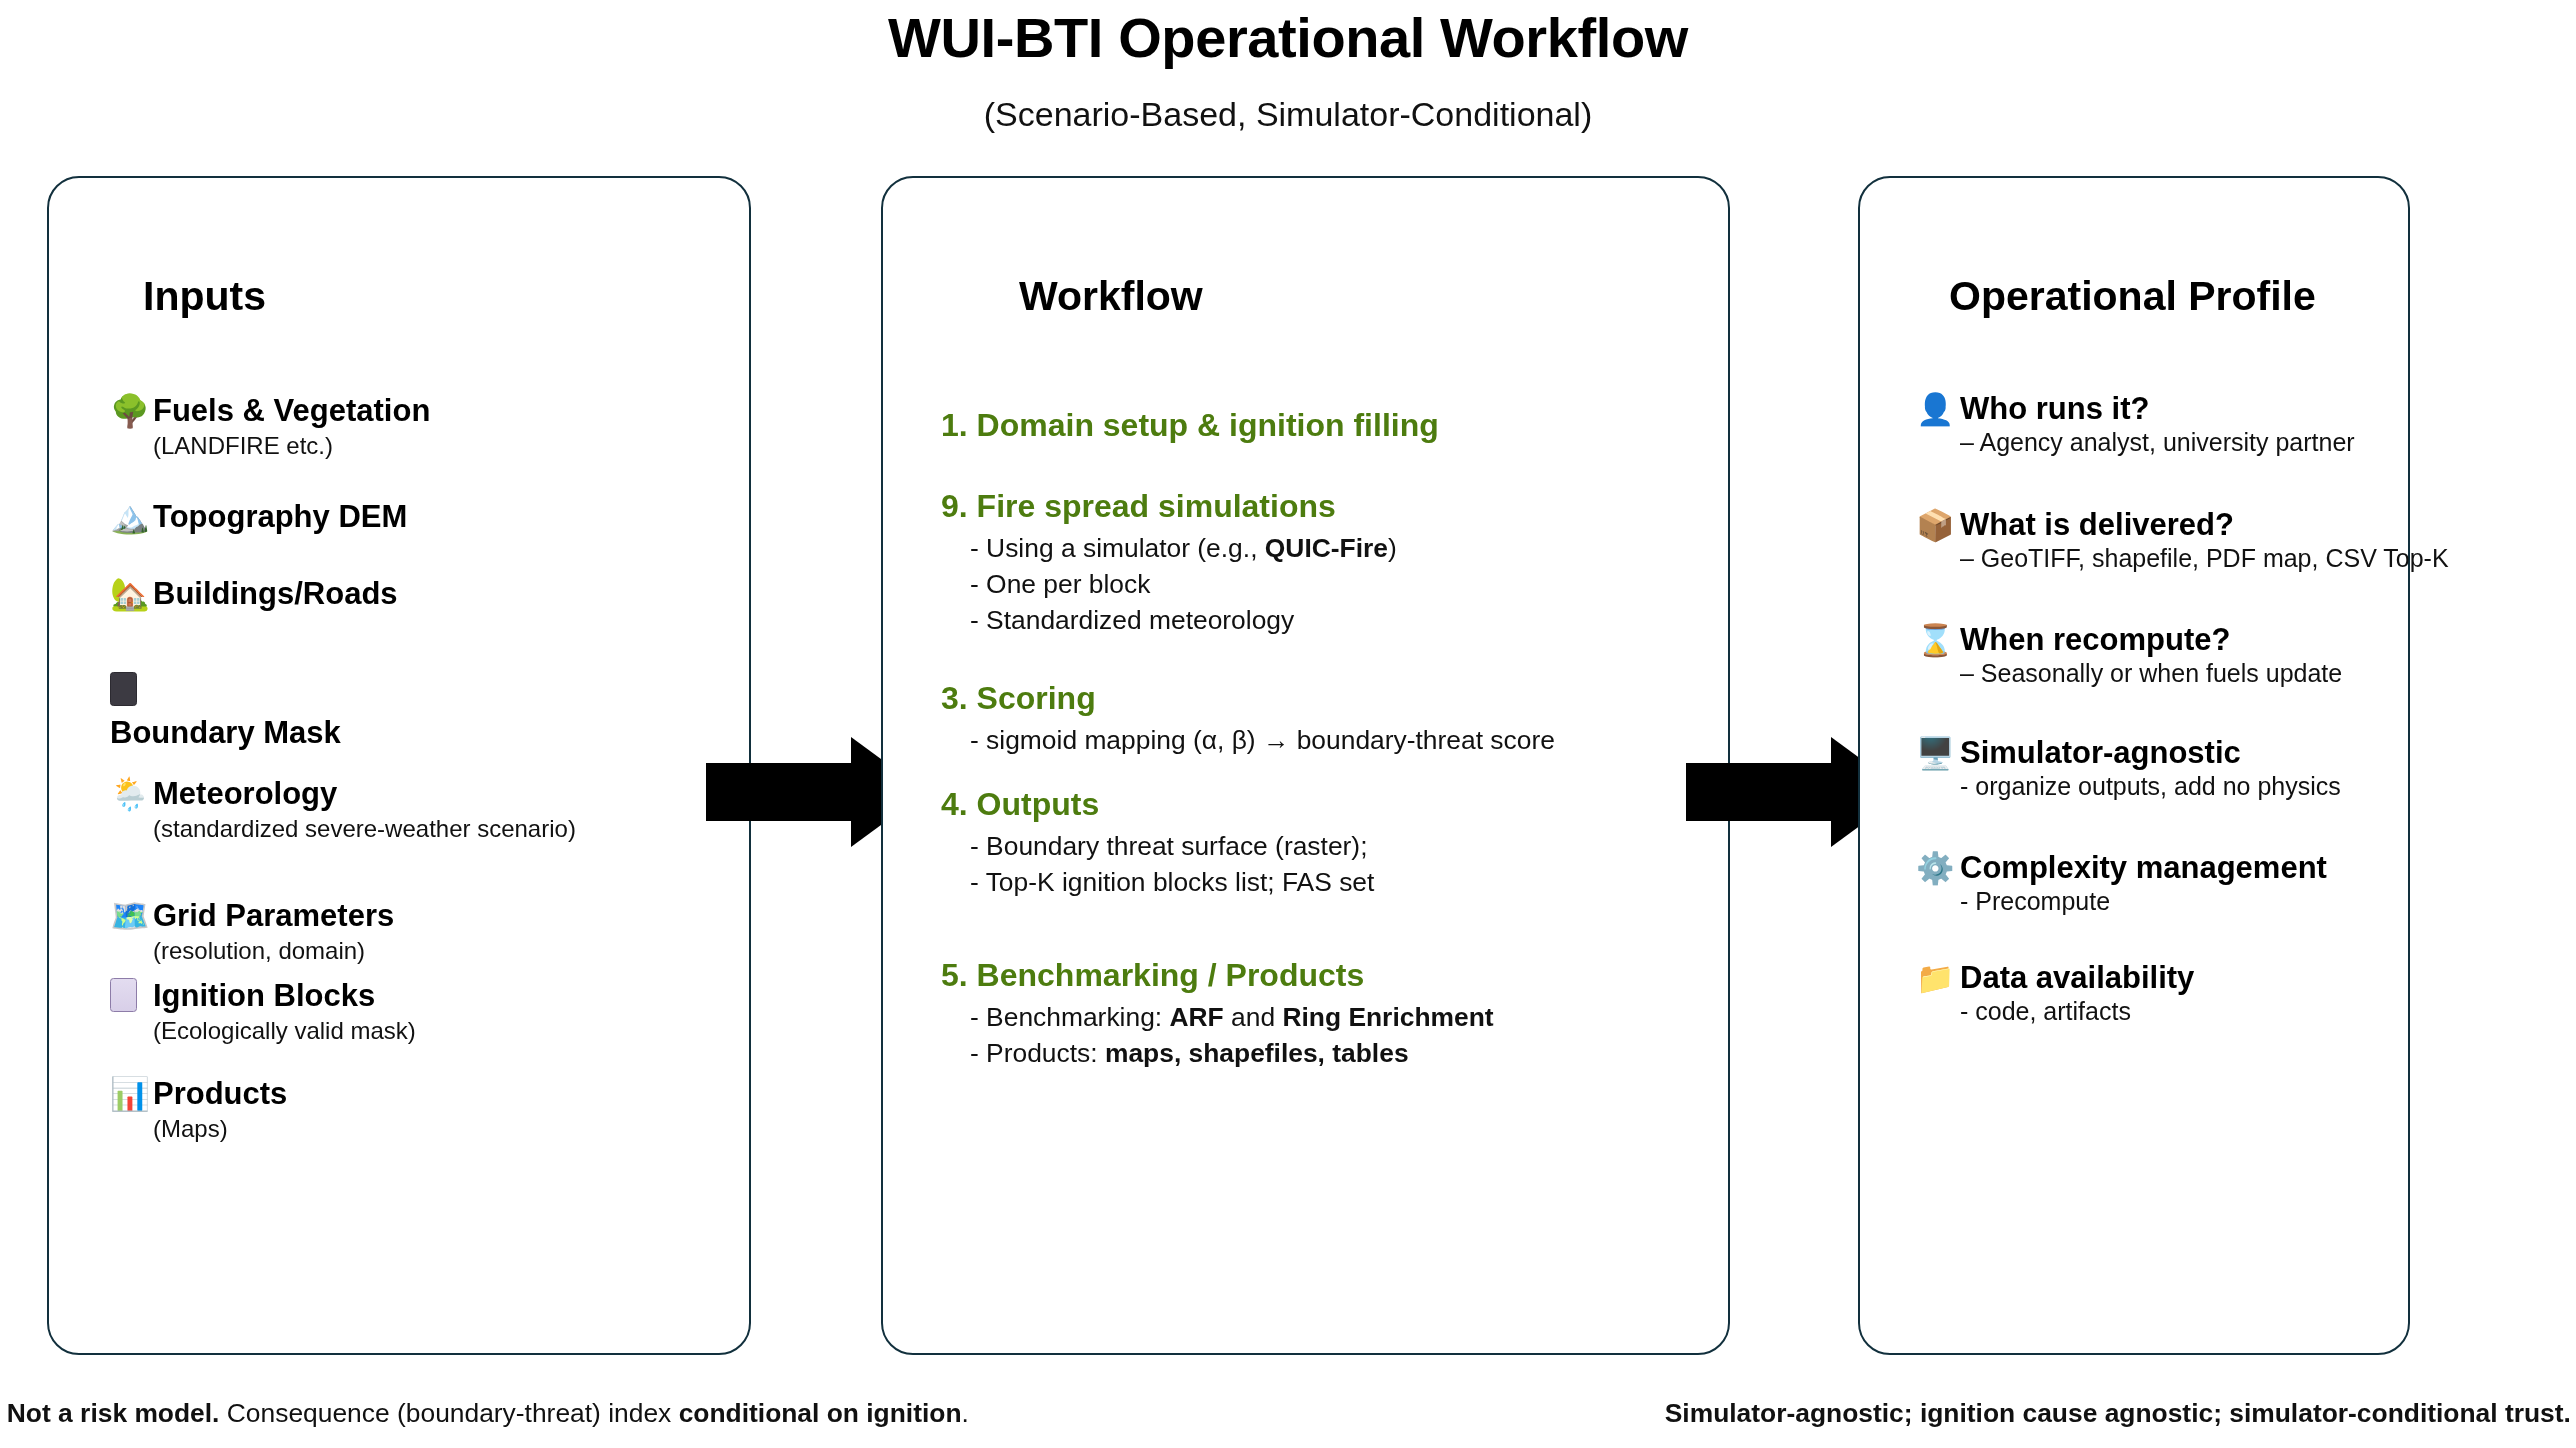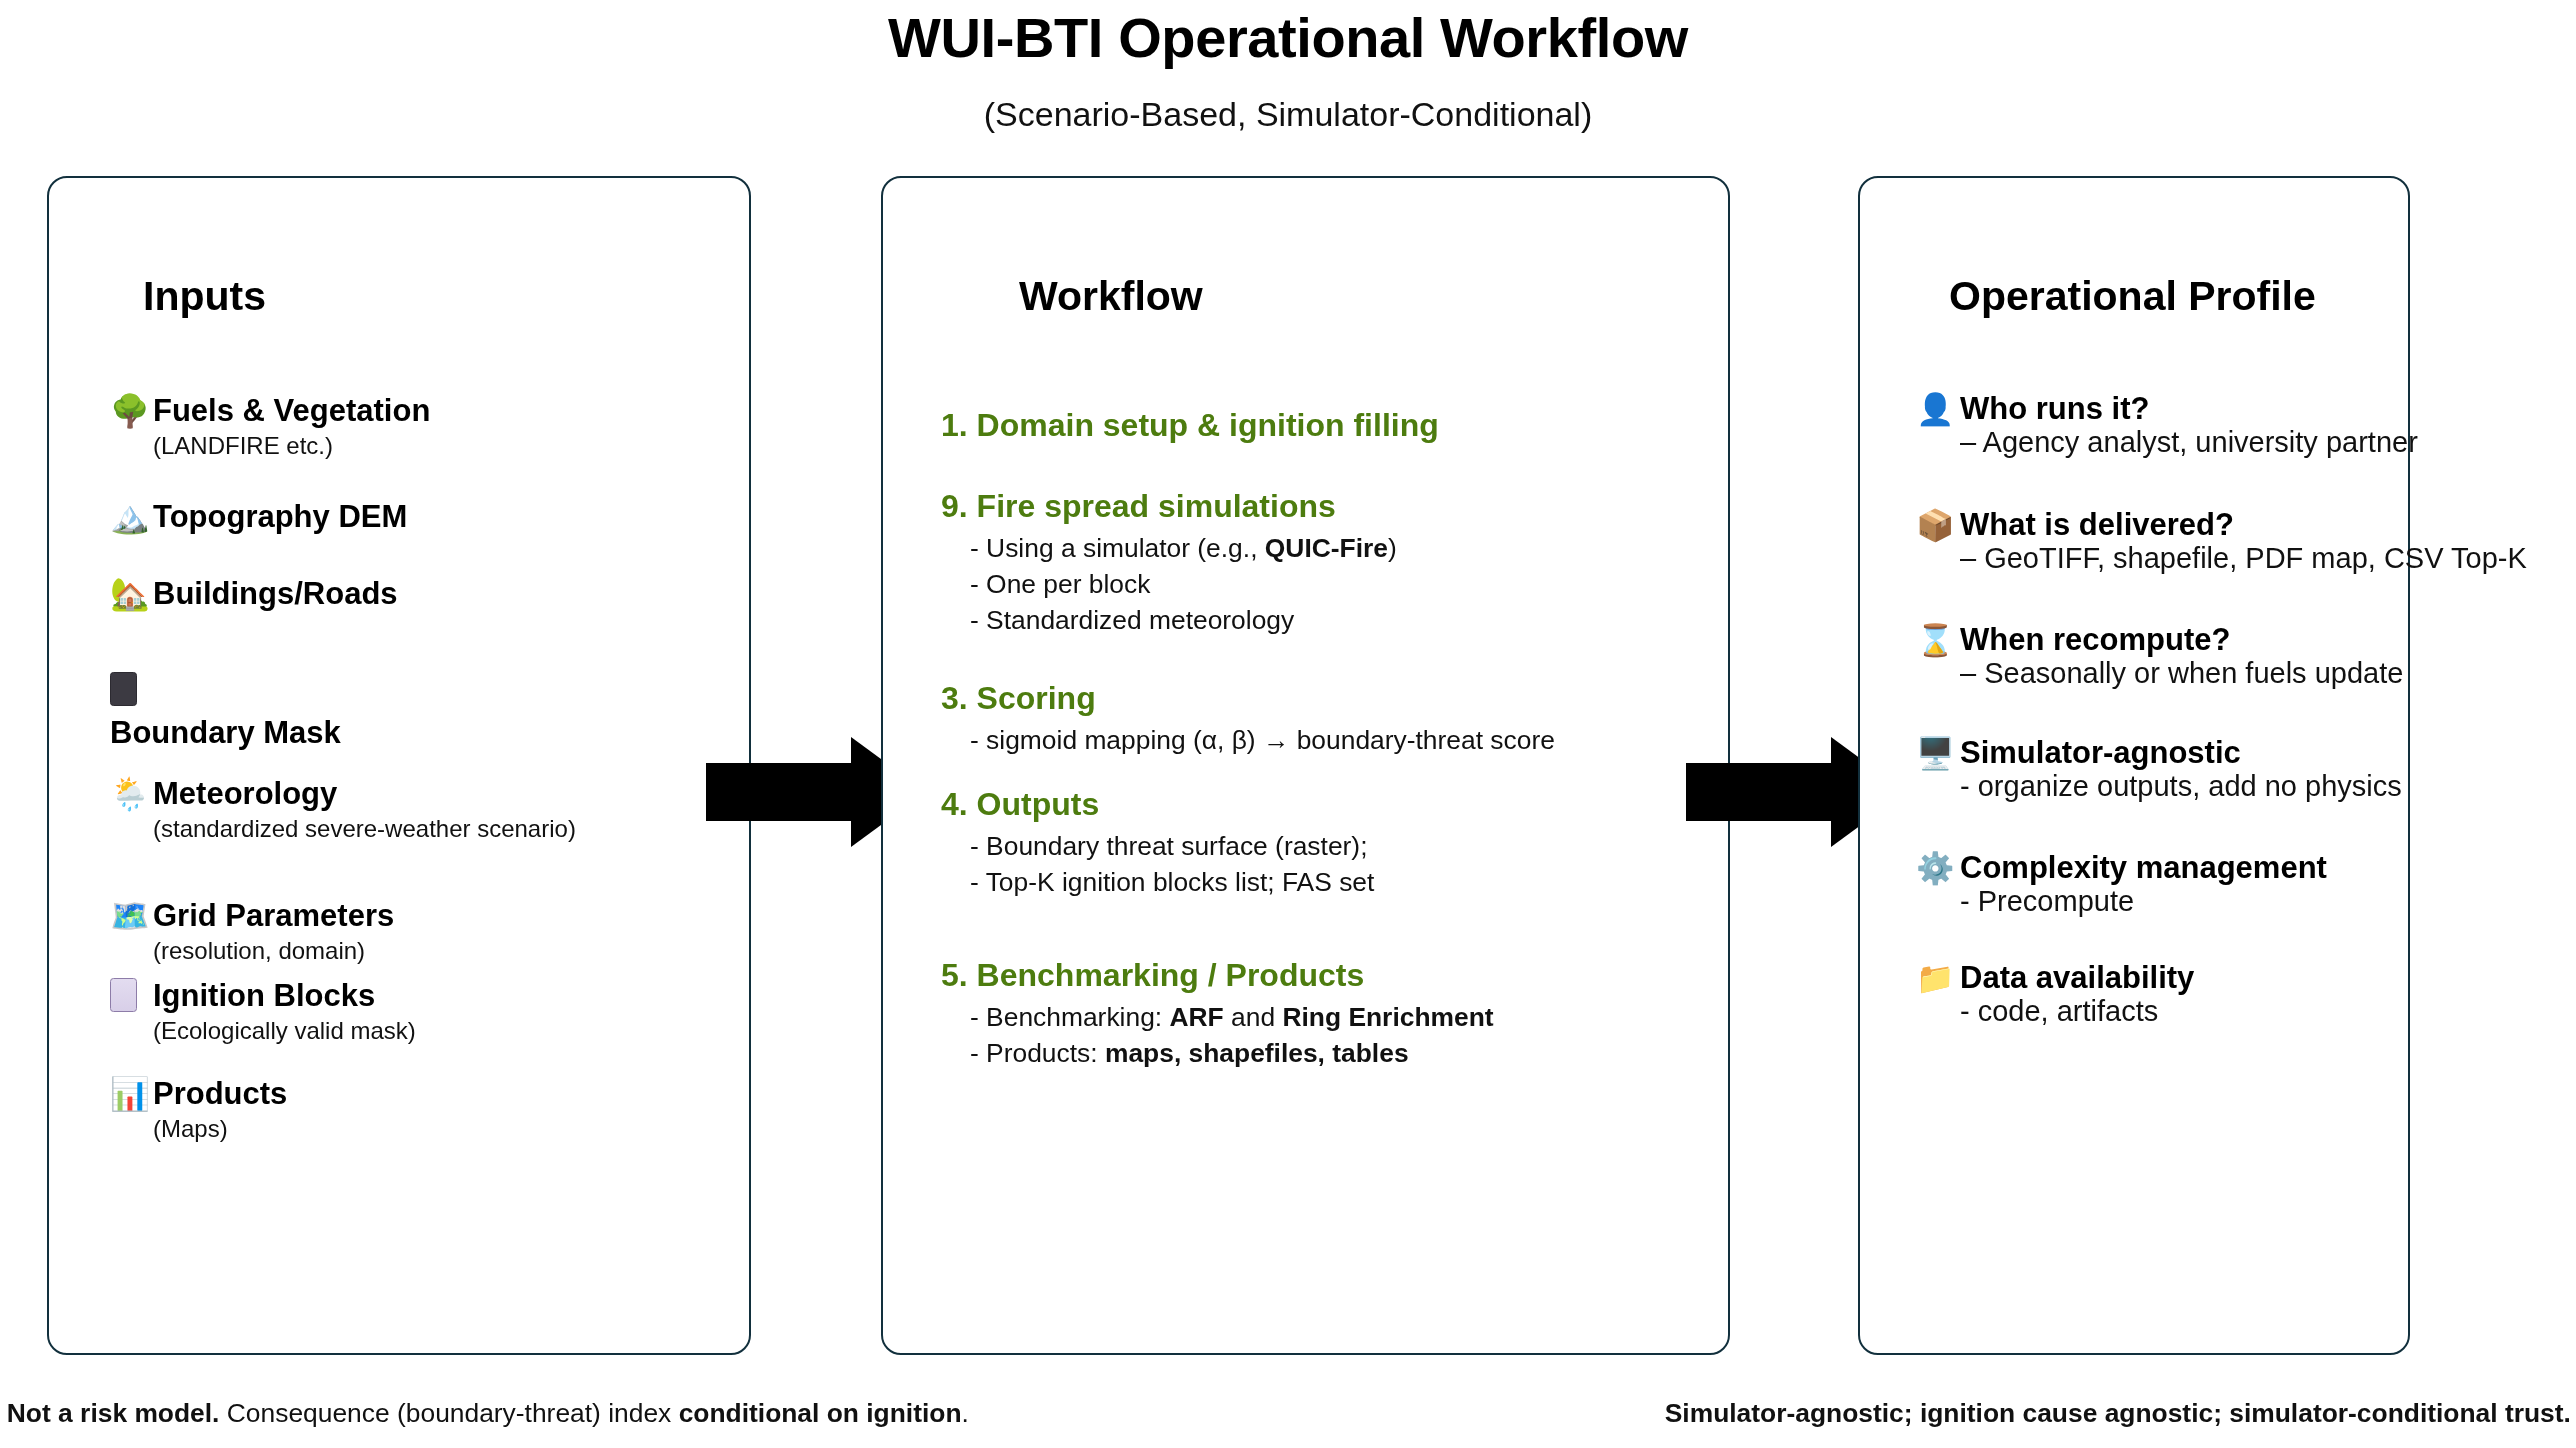--- a/index.html
+++ b/index.html
@@ -22,21 +22,21 @@
   .subtitle {
     position: absolute; left: 0; top: 95px; width: 2576px;
     text-align: center;
     font-size: 34px; font-weight: normal; color: #111;
   }
 
   
   .panel {
     position: absolute;
     border: 2.6px solid #12303d;
-    border-radius: 20px;
+    border-radius: 32px;
     background: #ffffff;
   }
   #panel-inputs   { left: 47px;   top: 176px; width: 704px;  height: 1179px; }
   #panel-workflow { left: 881px; top: 176px; width: 849px;  height: 1179px; }
   #panel-profile  { left: 1858px; top: 176px; width: 552px;  height: 1179px; }
 
   .panel-title {
     position: absolute;
     font-weight: bold;
     font-size: 41px;
@@ -94,21 +94,21 @@
     width: 44px; flex: 0 0 44px;
     font-size: 31px; line-height: 36px;
     font-family: "DejaVu Sans", sans-serif;
   }
   .pf-item .txt { flex: 1 1 auto; }
   .pf-item .lbl {
     font-size: 31px; font-weight: bold; color: #000; line-height: 36px;
     white-space: nowrap;
   }
   .pf-item .sub {
-    font-size: 29px; color: #111; line-height: 31px; white-space: nowrap;
+    font-size: 25px; color: #111; line-height: 31px; white-space: nowrap;
   }
 
   
   .arrow { position: absolute; }
   .arrow .shaft {
     position: absolute; left: 0; top: 25.6px;
     width: 149px; height: 58px; background: #000;
   }
   .arrow .head {
     position: absolute; left: 145px; top: 0;

